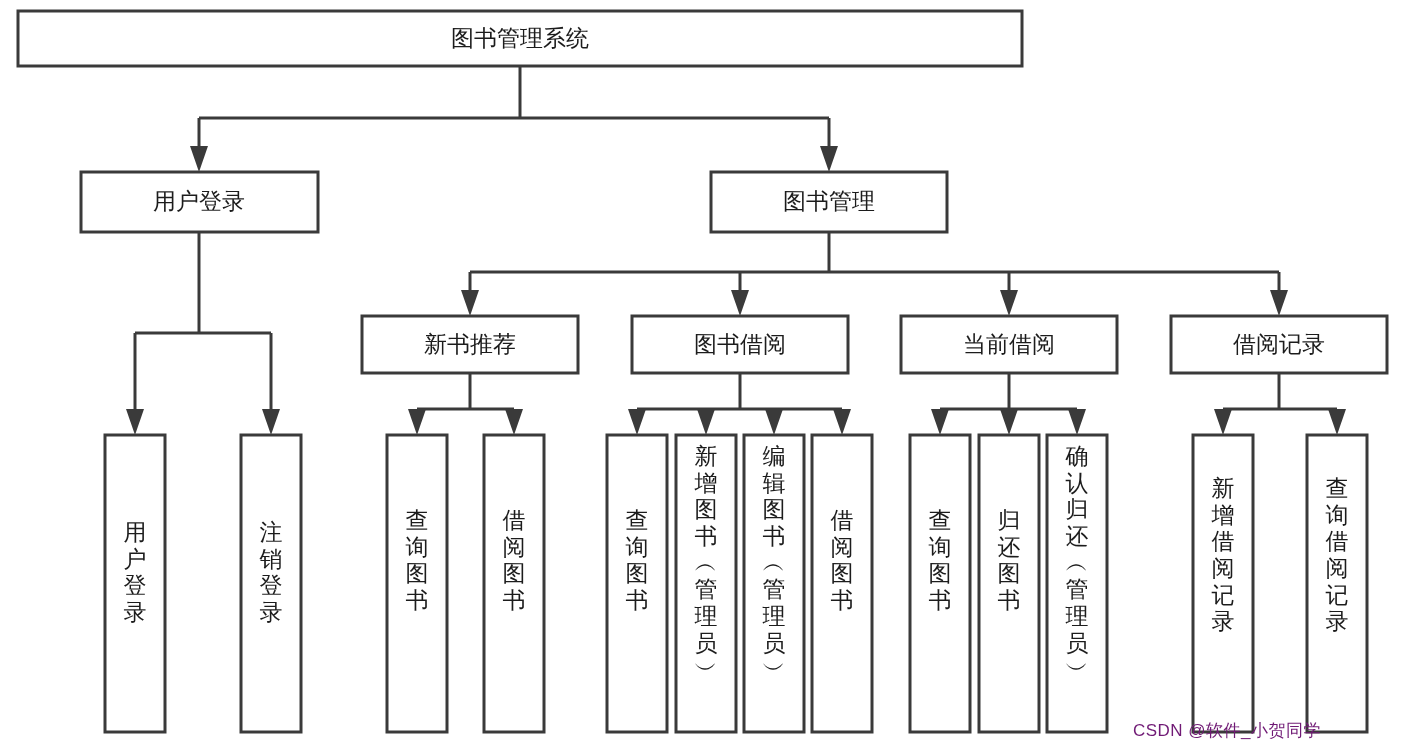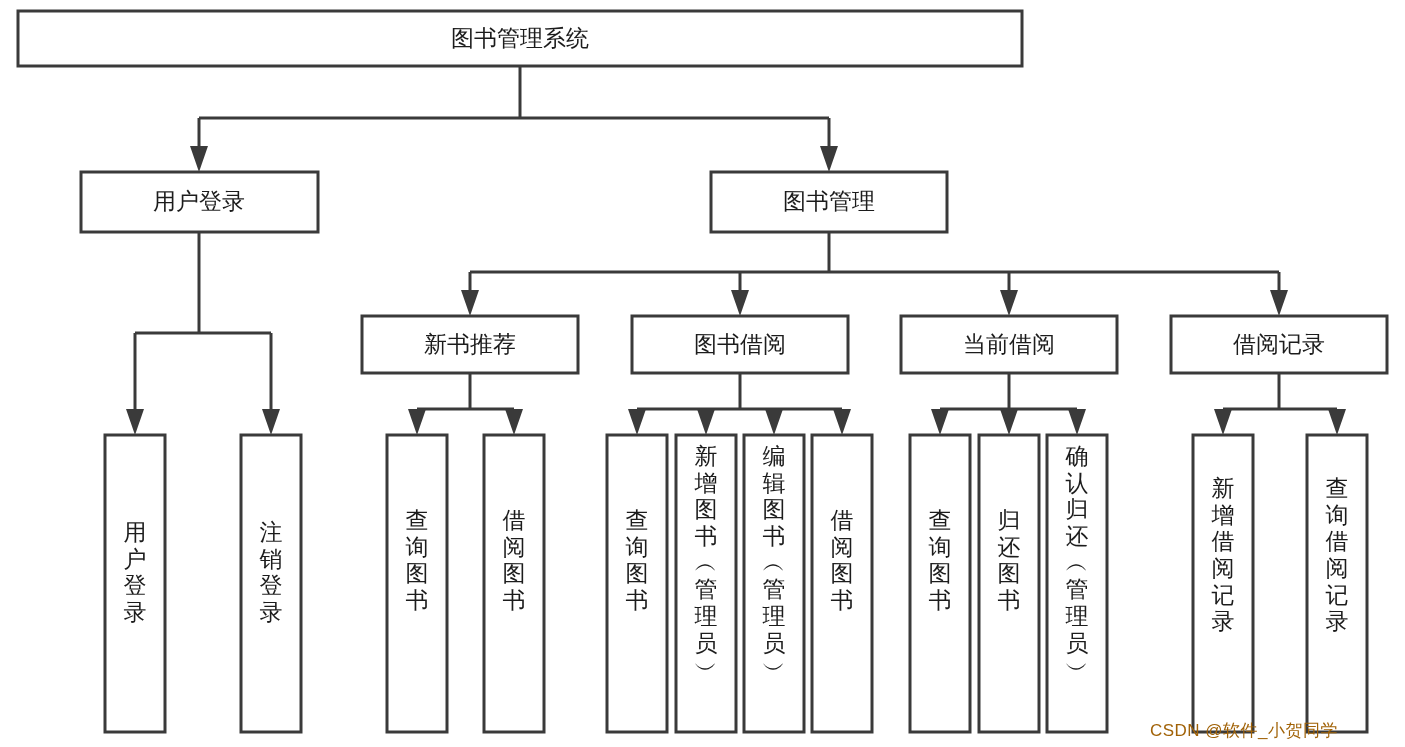--- a/index.html
+++ b/index.html
@@ -43,25 +43,25 @@
   }
   .node-label {
     font-family: "Liberation Sans", "DejaVu Sans", sans-serif;
     fill: #1c1c1c;
     font-size: 23px;
     text-anchor: middle;
     dominant-baseline: middle;
   }
   .watermark-text {
     position: absolute;
-    right: 1px;
+    right: 18px;
     bottom: 5px;
     font-family: "Liberation Sans", "DejaVu Sans", sans-serif;
     font-size: 17px;
-    color: #a16207;
+    color: #701a75;
     white-space: nowrap;
     letter-spacing: 0.5px;
     pointer-events: none;
   }
   .vtext-wrap {
     position: absolute;
     display: flex;
     flex-direction: column;
     align-items: center;
     justify-content: flex-start;

